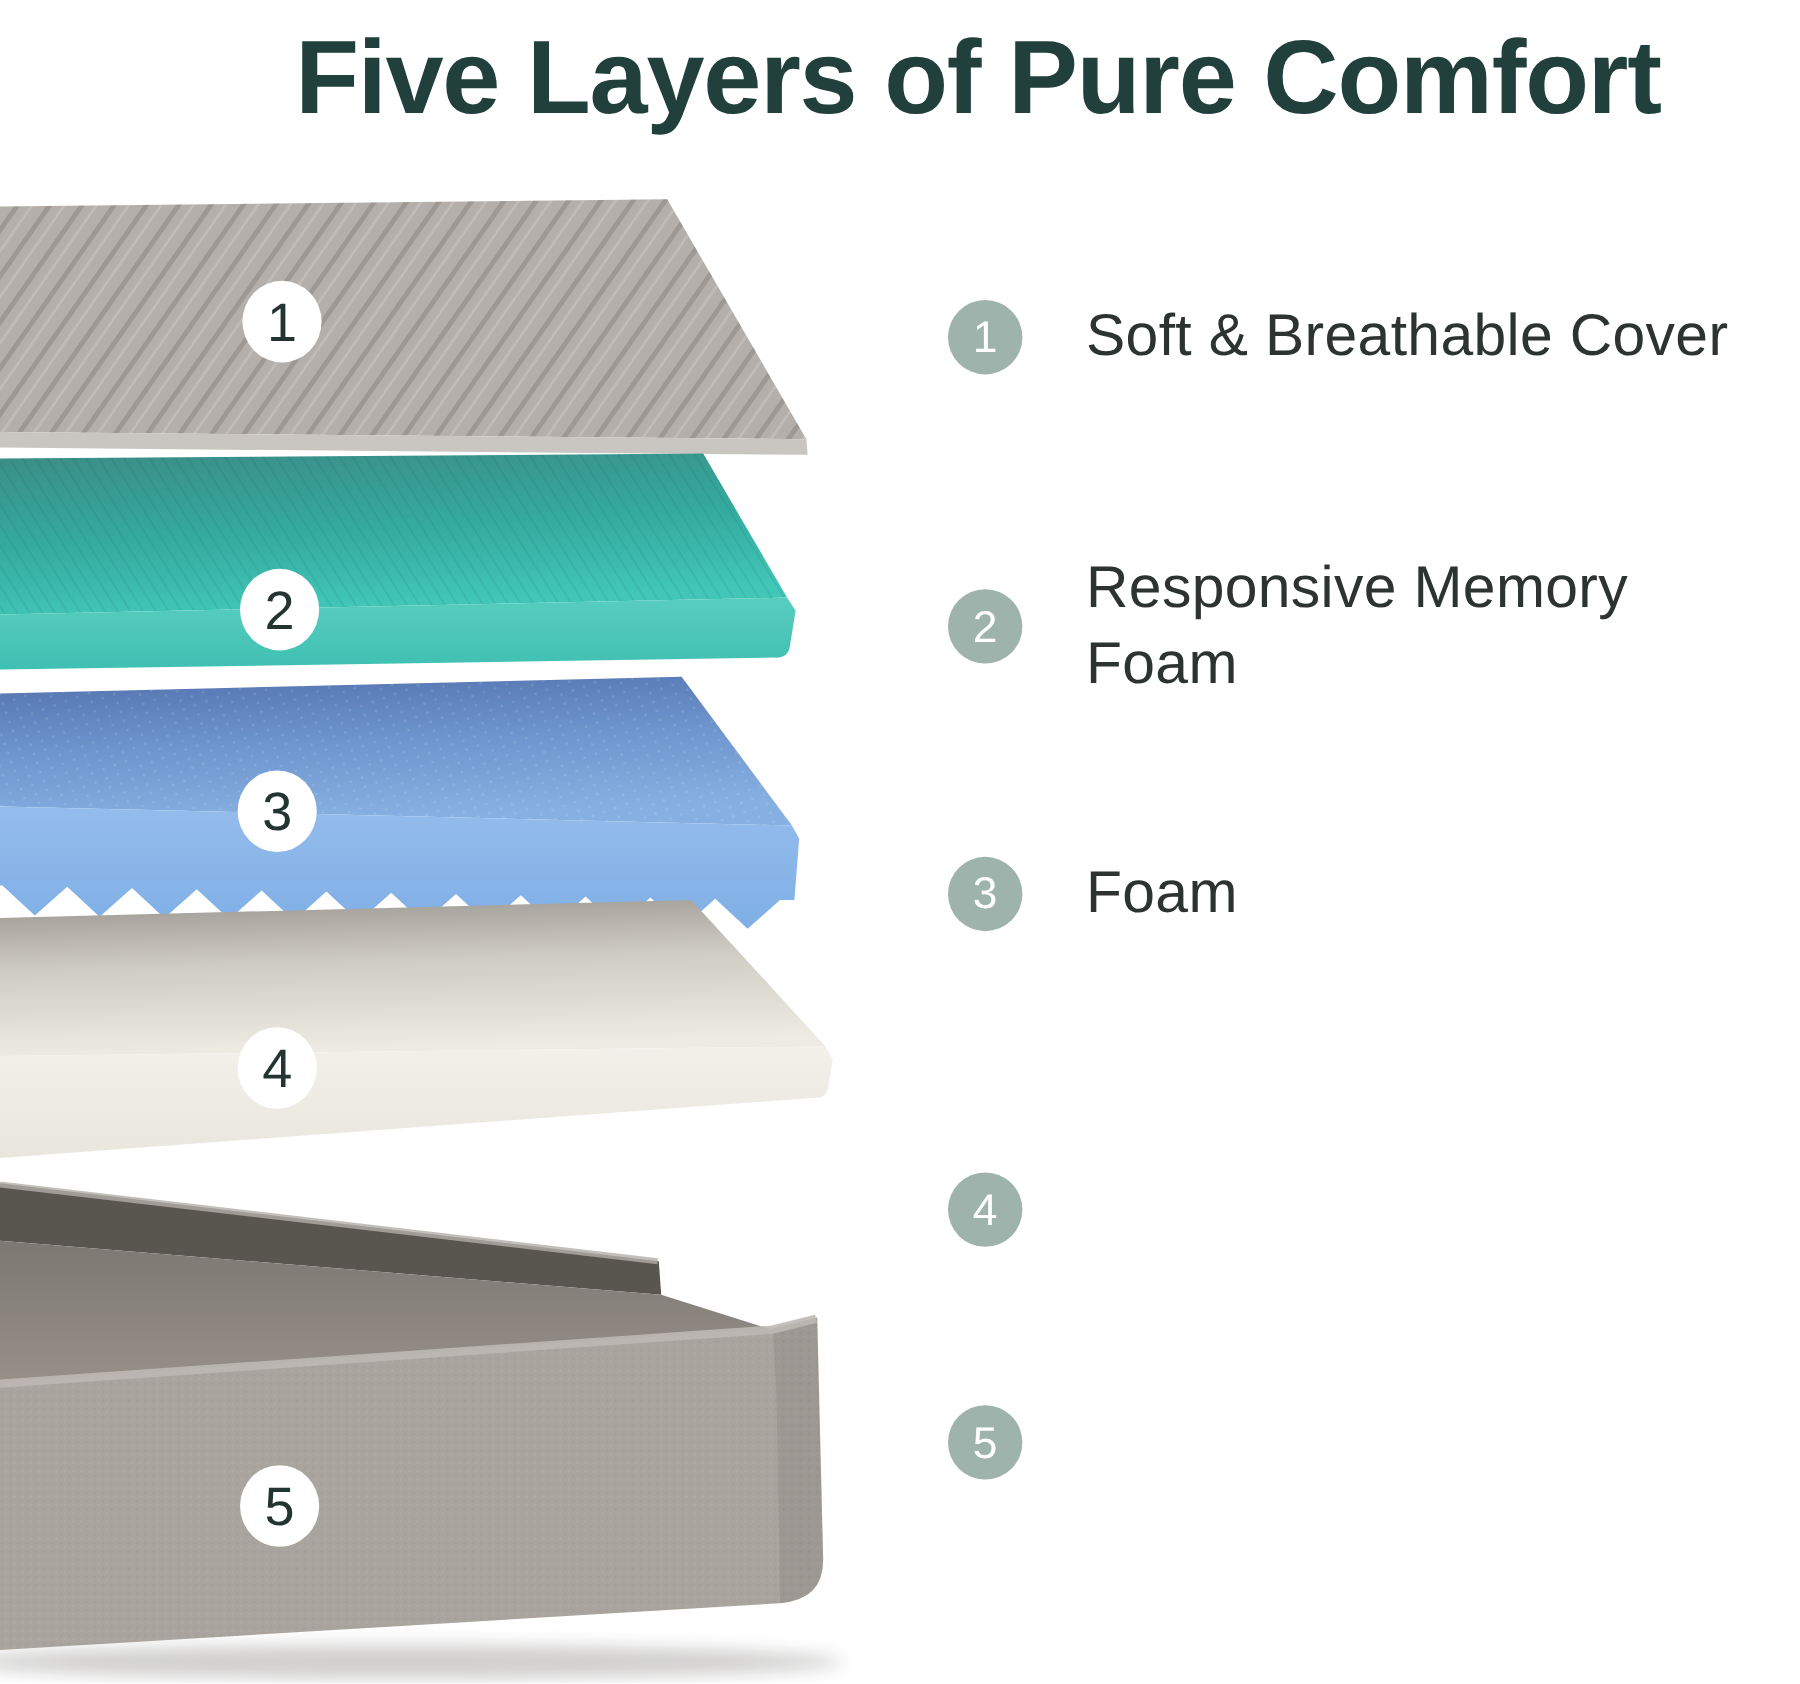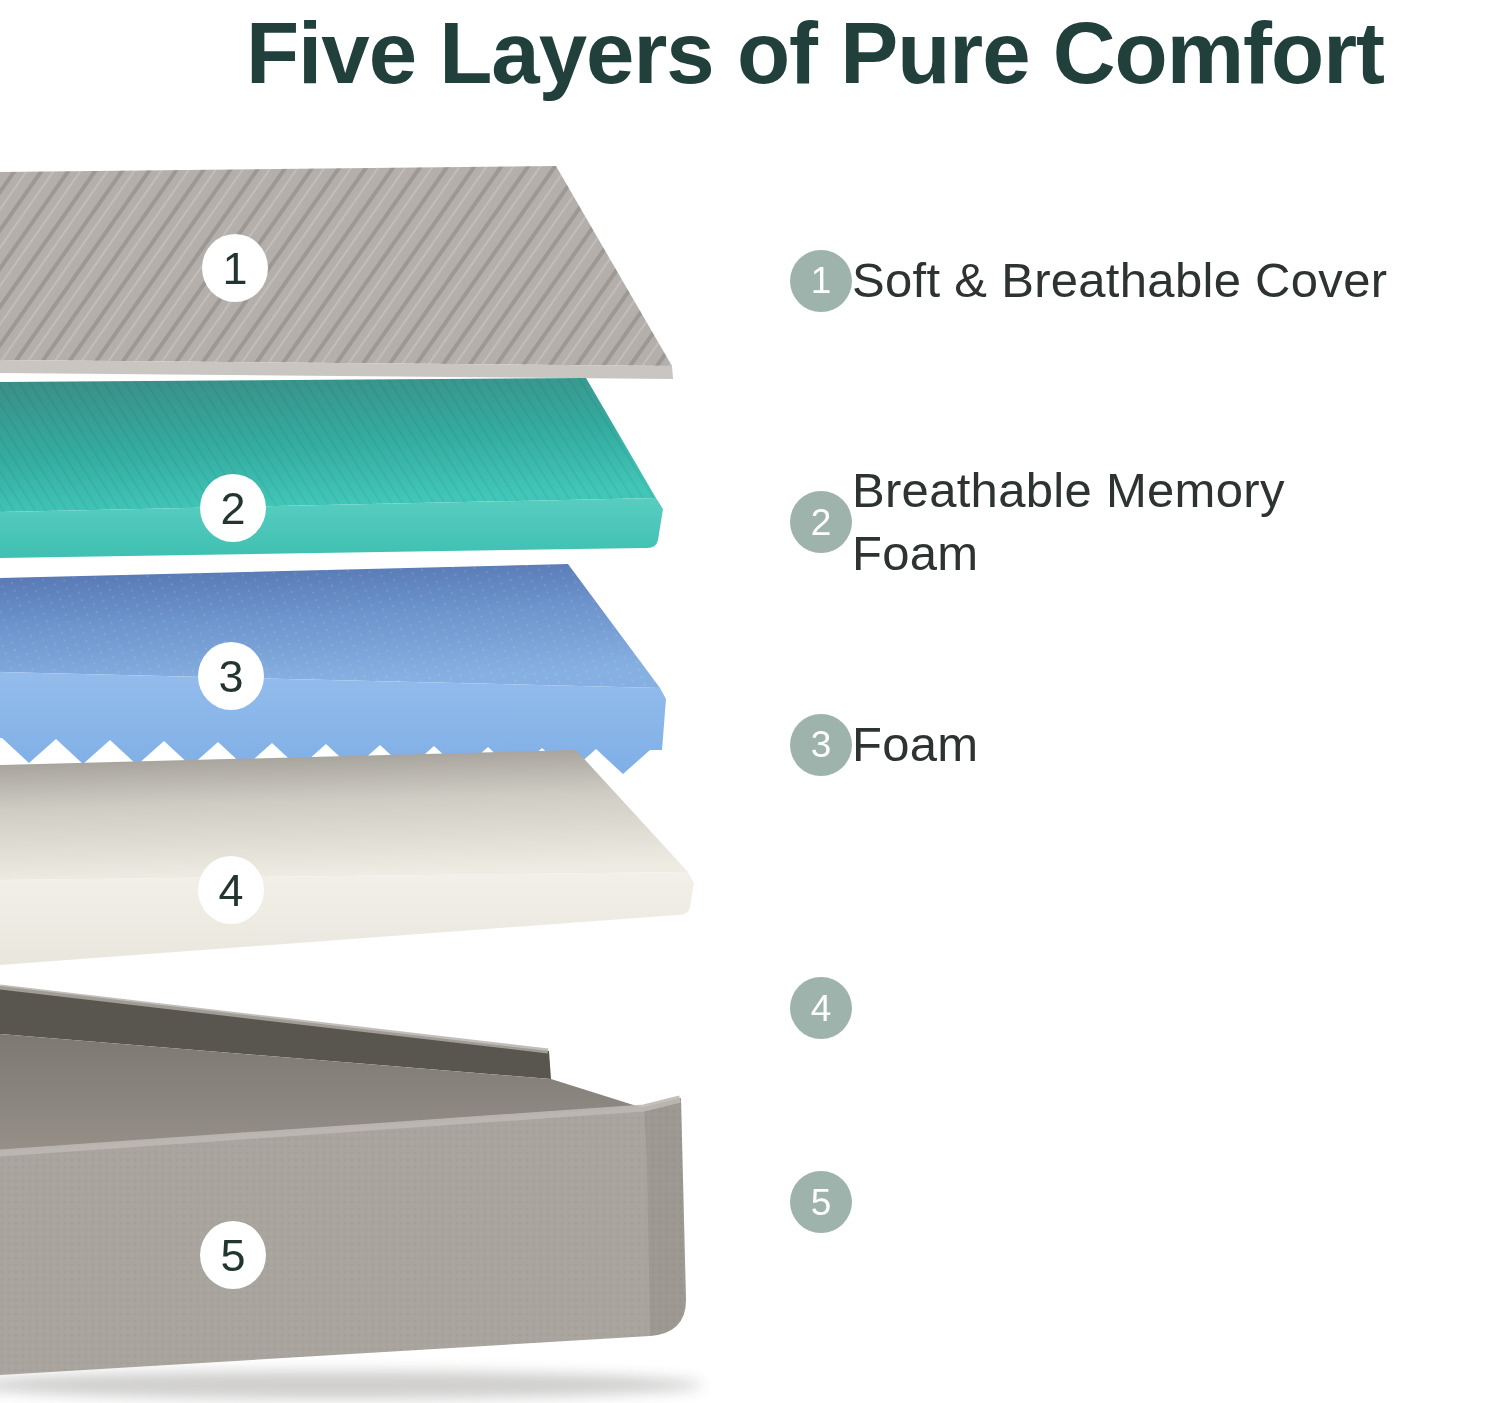--- a/index.html
+++ b/index.html
@@ -1,27 +1,27 @@
 <!DOCTYPE html>
 <html><head>
 <meta charset="utf-8">
 <style>
   html,body{margin:0;padding:0;background:#ffffff;}
   .page{position:relative;width:1500px;height:1403px;background:#ffffff;overflow:hidden;
         font-family:"Liberation Sans", sans-serif;}
-  .title{position:absolute;top:0;left:0;right:0;margin:0;padding-left:130px;
+  .title{position:absolute;top:12px;left:0;right:0;margin:0;padding-left:130px;
          text-align:center;font-size:87px;font-weight:700;letter-spacing:-1px;
          color:#21403c;line-height:106px;white-space:nowrap;}
   .diagram{position:absolute;left:0;top:150px;width:750px;height:1253px;}
   .legend{position:absolute;left:0;top:0;width:1500px;height:1403px;}
   .legend-item{position:absolute;left:790px;display:flex;align-items:center;}
   .legend-badge{flex:0 0 auto;width:62px;height:62px;border-radius:50%;
                 background:#9db3ab;color:#ffffff;display:flex;align-items:center;
                 justify-content:center;font-size:37px;line-height:1;}
-  .legend-label{font-size:49px;line-height:63px;color:#2c3331;
+  .legend-label{margin-left:53px;font-size:49px;line-height:63px;color:#2c3331;
                 letter-spacing:.3px;white-space:nowrap;}
   svg text.badge-num{font-family:"Liberation Sans", sans-serif;font-size:45px;fill:#223530;}
 </style>
 </head>
 <body>
 
 <div class="page">
 
   <h1 class="title">Five Layers of Pure Comfort</h1>
 
@@ -149,21 +149,21 @@
       <div class="legend-label">
         <div>Soft &amp; Breathable Cover</div>
       </div>
     </div>
 
     <div class="legend-item" style="top:459px;">
       <div class="legend-badge">
         <span>2</span>
       </div>
       <div class="legend-label">
-        <div>Breathable Memory</div>
+        <div>Responsive Memory</div>
         <div>Foam</div>
       </div>
     </div>
 
     <div class="legend-item" style="top:713px;">
       <div class="legend-badge">
         <span>3</span>
       </div>
       <div class="legend-label">
         <div>Foam</div>

